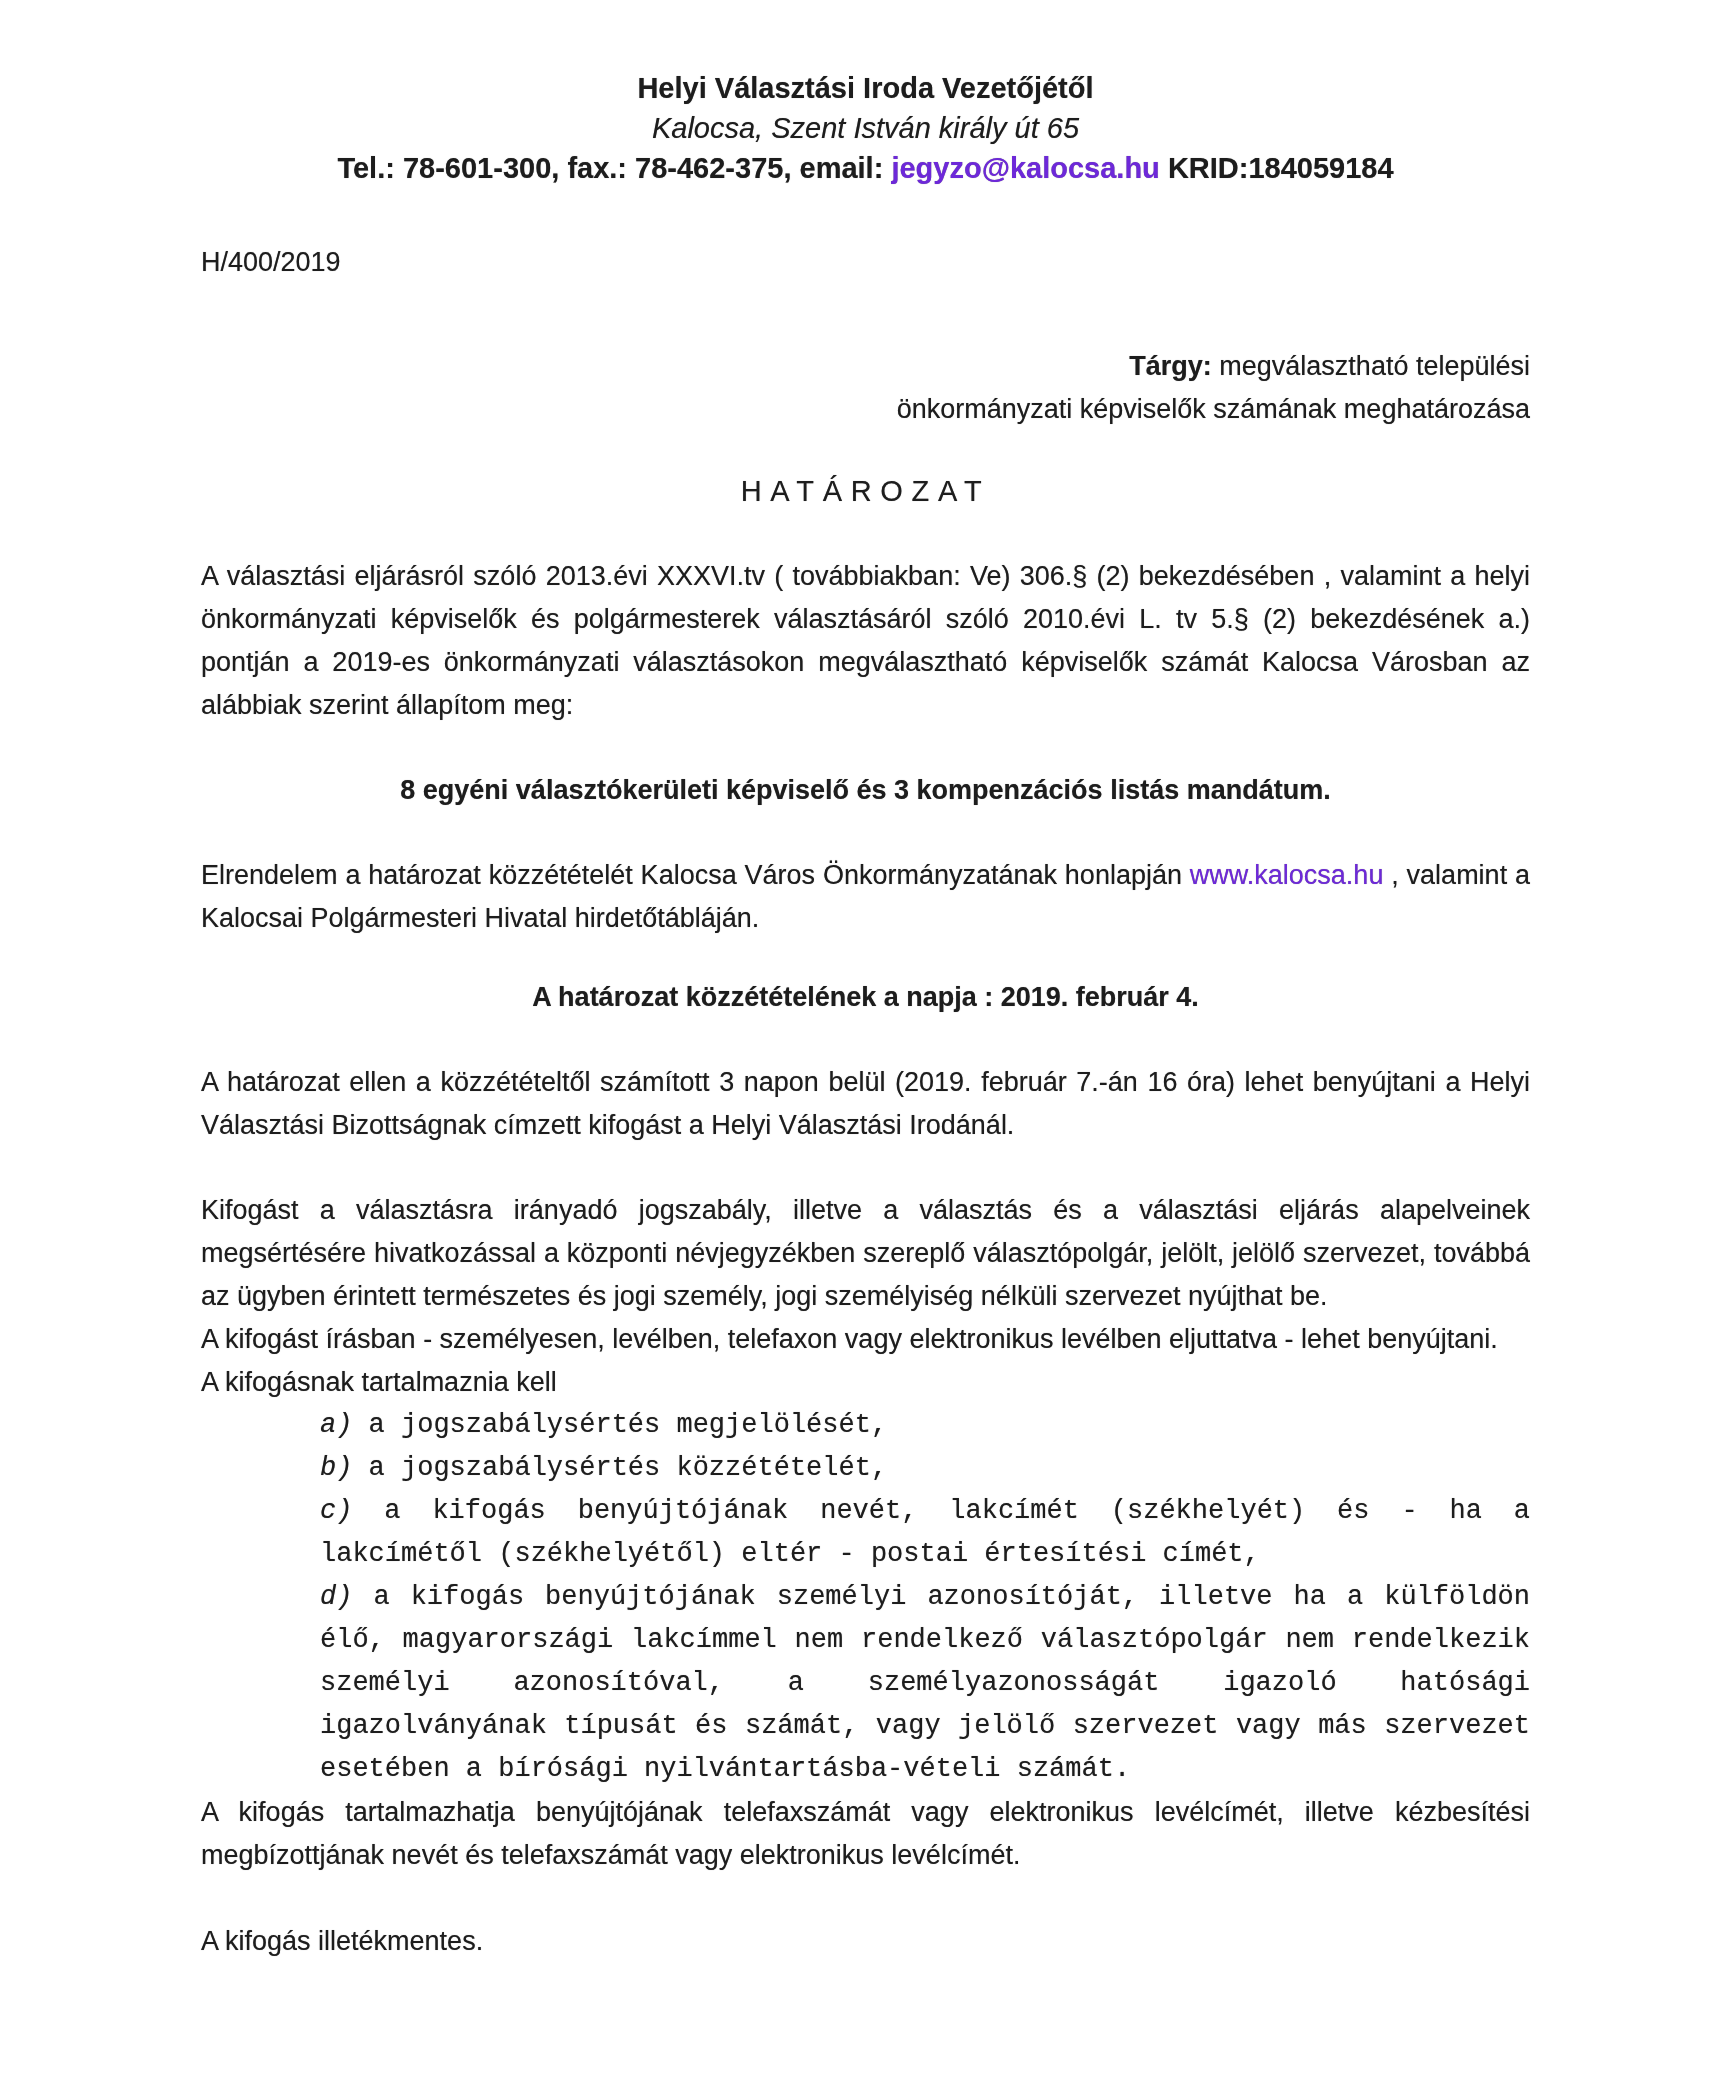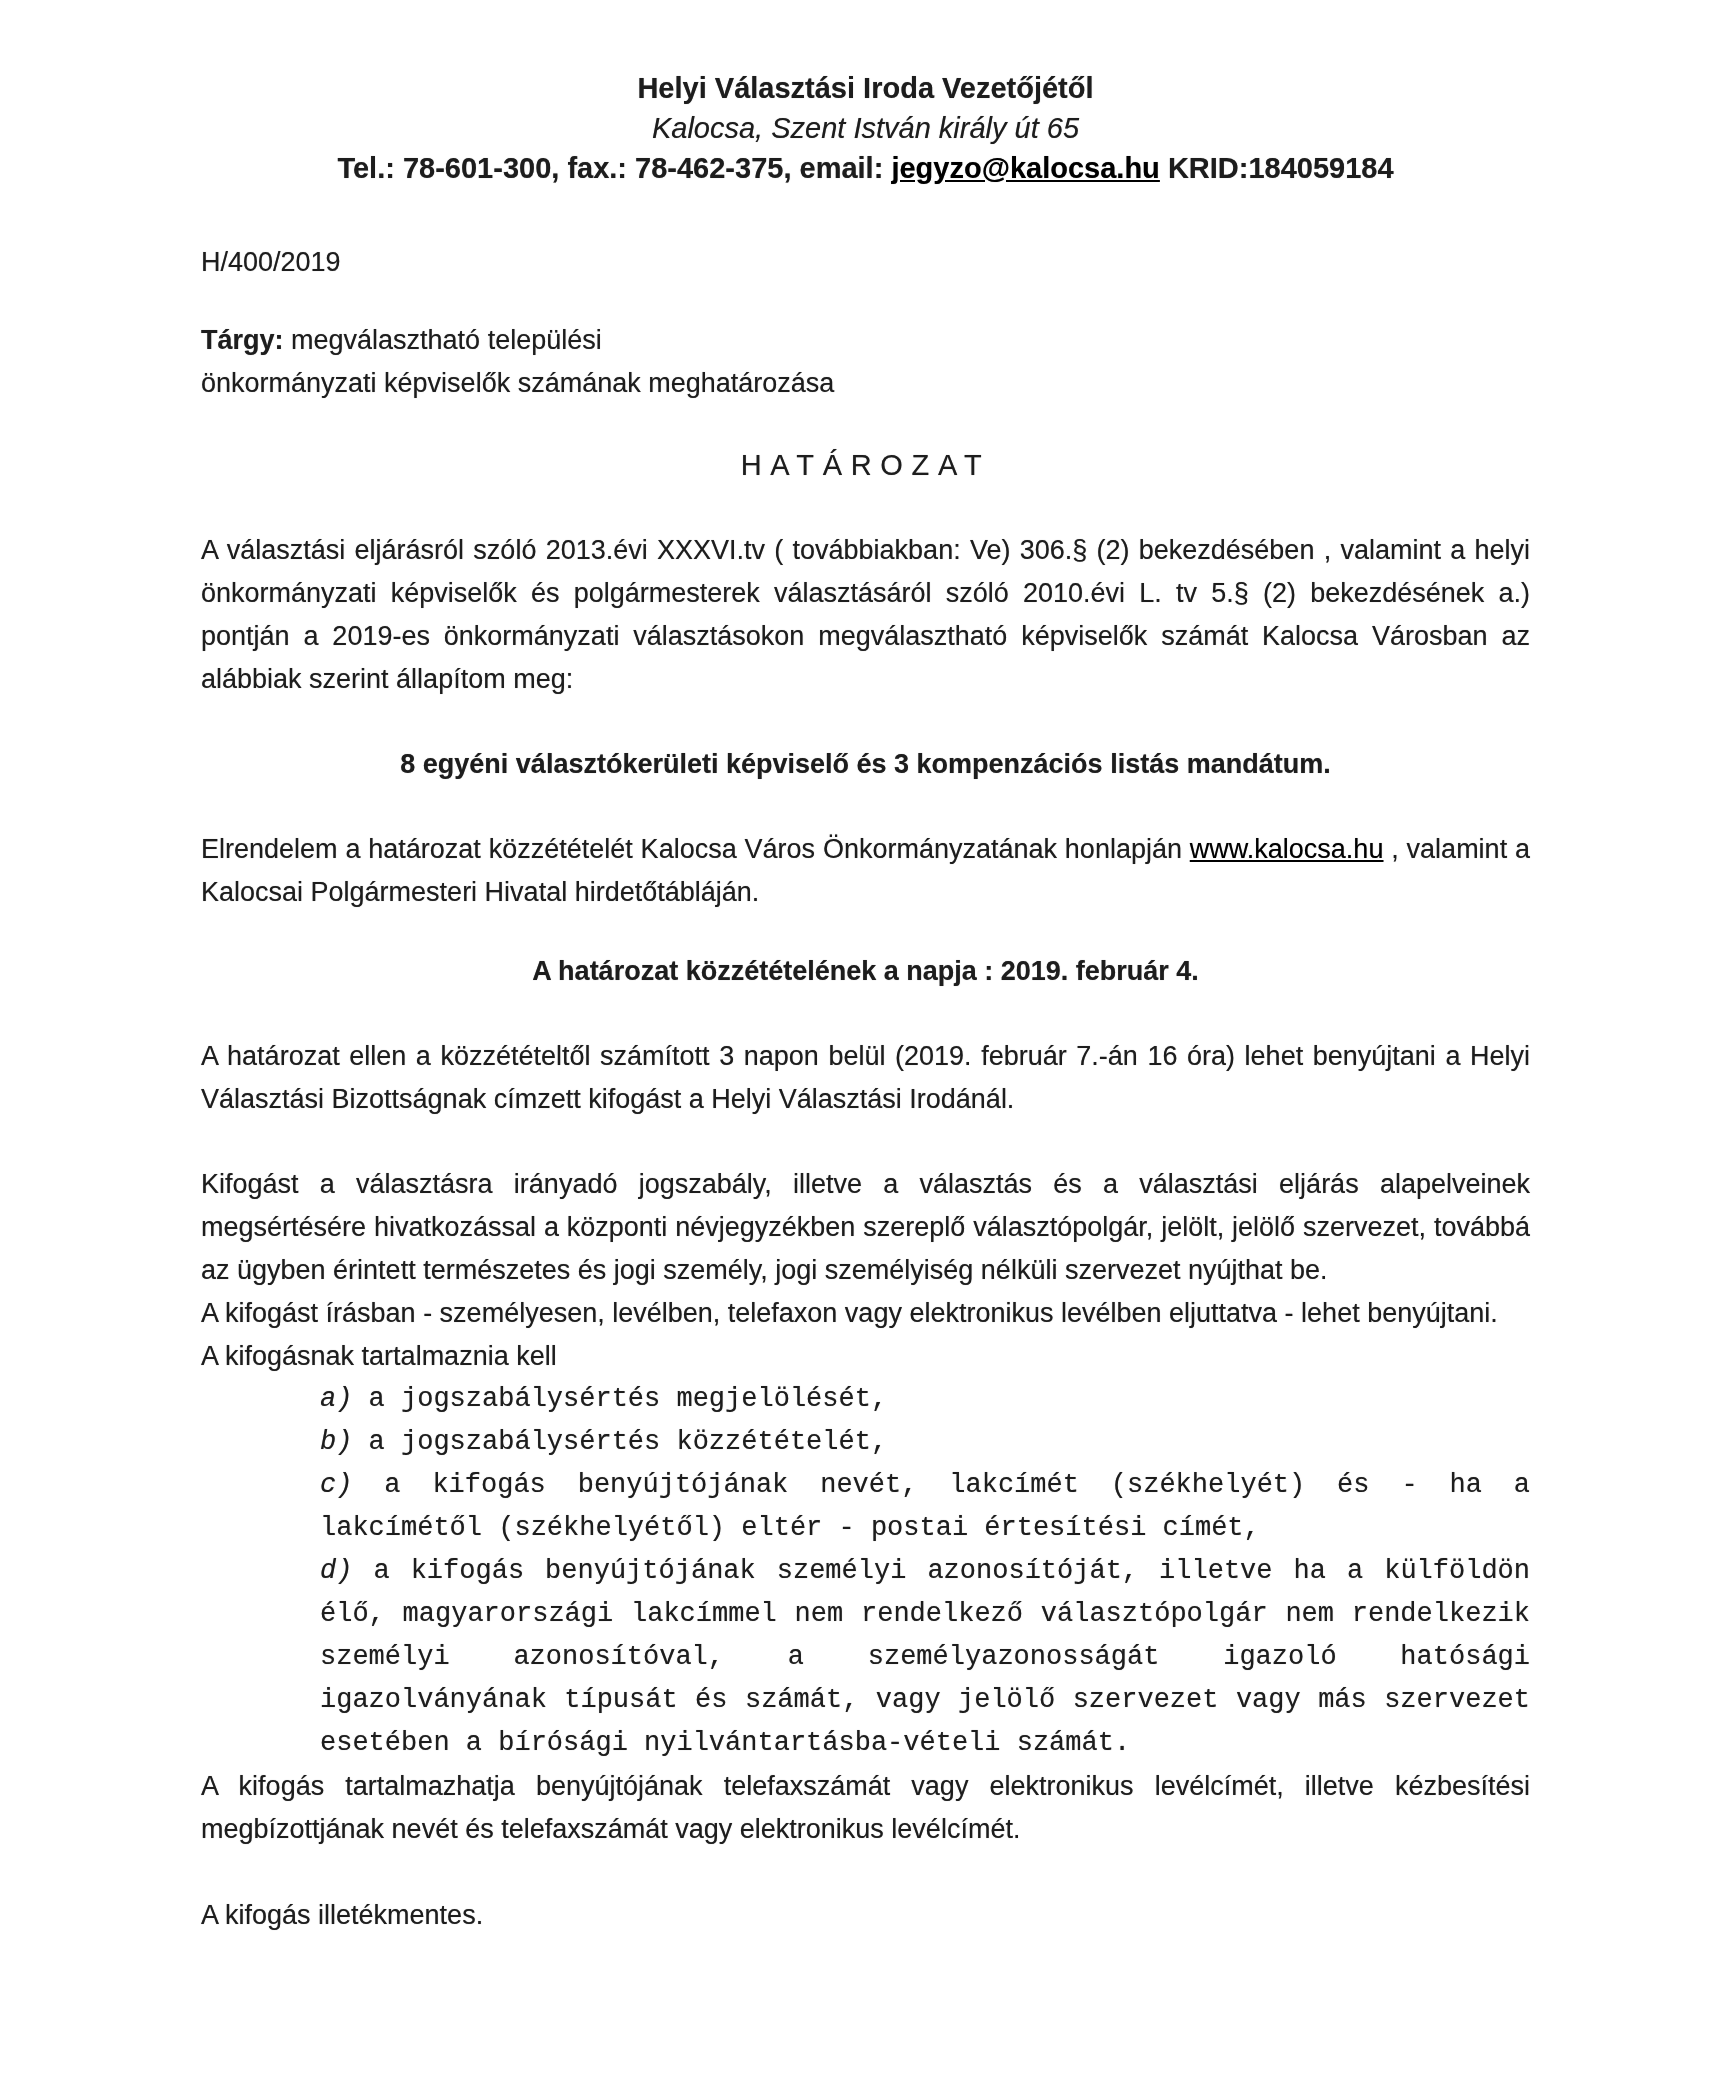--- a/index.html
+++ b/index.html
@@ -35,29 +35,28 @@
   }
   .header-address {
     font-style: italic;
     font-size: 29px;
   }
   .header-contact {
     font-weight: bold;
     font-size: 29px;
   }
   .link-underline {
-    text-decoration: underline;
-    color: #000000;
+    color: #6d28d9;
   }
   .ref-number {
     margin-top: 53px;
   }
   .subject-block {
-    margin-top: 35px;
-    text-align: left;
+    margin-top: 61px;
+    text-align: right;
   }
   .subject-label {
     font-weight: bold;
   }
   .doc-title {
     margin-top: 39px;
     text-align: center;
     font-weight: normal;
     font-size: 29px;
     letter-spacing: 0.30em;

